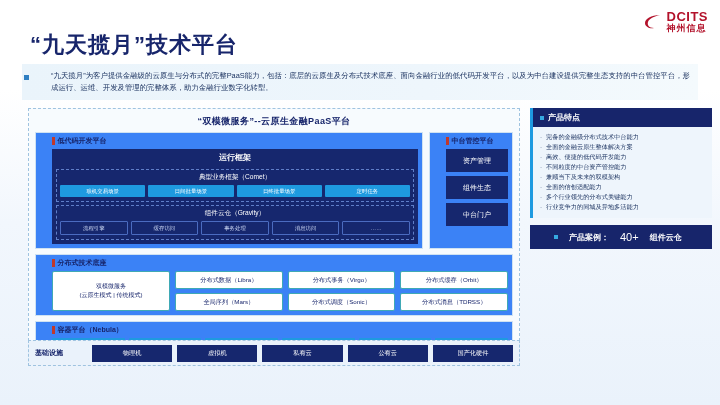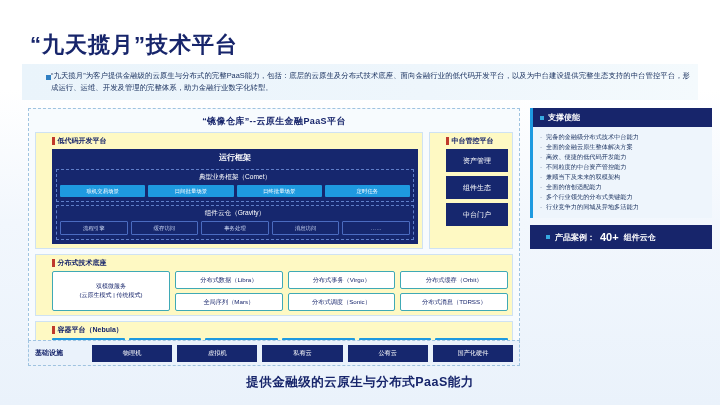--- a/index.html
+++ b/index.html
@@ -19,32 +19,32 @@
   .logo .en{font-size:13px;font-weight:bold;color:#b3122b;letter-spacing:.5px;}
   .logo .cn{font-size:9px;font-weight:bold;color:#b3122b;letter-spacing:1px;margin-top:1px;}
 
   
   .title{position:absolute;left:30px;top:30px;font-size:22px;font-weight:bold;
     color:#17256b;letter-spacing:1px;white-space:nowrap;}
 
   
   .intro{position:absolute;left:22px;top:64px;width:676px;min-height:36px;
     background:linear-gradient(90deg,#eaf4fb 0%,#eef6fc 60%,#f4fafd 100%);
-    display:flex;gap:0;padding:6px 8px 6px 24px;box-sizing:border-box;}
+    display:flex;gap:22px;padding:6px 8px 6px 2px;box-sizing:border-box;}
   .intro .sq{width:5px;height:5px;background:#2f7fc2;margin-top:5px;flex:none;}
   .intro p{margin:0;font-size:7.4px;line-height:1.65;color:#1d3461;text-align:justify;}
 
   
   .diagram{position:absolute;left:28px;top:108px;width:492px;height:258px;
     border:1px dashed #9fc3e0;background:#f7fbfe;box-sizing:border-box;padding:4px 6px 5px 6px;}
   .diagram-title{text-align:center;font-size:9px;color:#17256b;font-weight:bold;
     padding:2px 0 4px 0;letter-spacing:.4px;}
 
   .row-top{display:flex;gap:6px;}
-  .panel{background:#fef9c3;border:1px solid #cfe2f2;box-sizing:border-box;padding:3px 4px 4px 16px;}
+  .panel{background:#3b82f6;border:1px solid #cfe2f2;box-sizing:border-box;padding:3px 4px 4px 16px;}
   .panel-lbl{font-size:7px;font-weight:bold;color:#17256b;display:flex;align-items:center;gap:3px;margin-bottom:3px;}
   .panel-lbl::before{content:"";width:2.5px;height:8px;background:#c0392b;display:inline-block;}
 
   .lowcode{flex:1;}
   .lc-inner{display:flex;gap:6px;}
   .navy{background:#16276e;box-sizing:border-box;}
   .navy-hd{color:#ffffff;font-size:8px;font-weight:bold;text-align:center;padding:3px 0 3px 0;}
 
   .runtime{flex:1;padding:0 4px 4px 4px;}
   .dashbox{border:1px dashed #5f7ec9;margin-top:3px;padding:3px 3px 4px 3px;}
@@ -91,44 +91,56 @@
   .side{position:absolute;left:530px;top:108px;width:182px;}
   .card{background:#eef5fc;border-left:3px solid #1e9ae0;margin-bottom:7px;}
   .card-hd{background:#17256b;color:#fff;font-size:8px;font-weight:bold;
     padding:4px 7px;display:flex;align-items:center;gap:4px;}
   .card-hd .sq{width:4px;height:4px;background:#36a9e1;display:inline-block;flex:none;}
   .card-bd{padding:5px 7px 6px 7px;}
   .card-bd ul{margin:0;padding:0;list-style:none;}
   .card-bd li{font-size:6.2px;line-height:1.62;color:#1d3461;
     padding-left:6px;position:relative;text-align:justify;}
   .card-bd li::before{content:"·";position:absolute;left:0;top:-0.5px;color:#1d3461;}
-  .case{background:#17256b;color:#ffffff;padding:6px 16px;display:flex;align-items:center;gap:5px;}
+  .case{background:#17256b;color:#ffffff;padding:6px 24px;display:flex;align-items:center;gap:11px;}
   .case .sq{width:4px;height:4px;background:#36a9e1;display:inline-block;flex:none;}
   .case-txt{font-size:8px;font-weight:bold;}
-  .case-num{font-size:11px;font-weight:bold;}
+  .case-num{font-size:11px;font-weight:normal;}
 
   
   .footer{position:absolute;left:0;top:374px;width:720px;text-align:center;
     font-size:12.5px;font-weight:bold;color:#17256b;letter-spacing:.5px;}
 </style>
 </head>
 <body>
 
 <div class="slide">
 
+  <div class="logo">
+    <span class="mark">
+      <svg width="20" height="20" viewBox="0 0 20 20">
+        <path d="M17 3 C8 3 2 7 2 11 C2 15 7 17 11 16 C6 16 4 13 5 10 C6 6.5 11 4.5 17 3 Z" fill="#b3122b"></path>
+        <path d="M14 7 C10 7.5 7 9 6.5 11 C8.5 8.5 12 7.5 14 7 Z" fill="#ffffff"></path>
+      </svg>
+    </span>
+    <span class="txt">
+      <div class="en">DCITS</div>
+      <div class="cn">神州信息</div>
+    </span>
+  </div>
 
   <div class="title">“九天揽月”技术平台</div>
 
   <div class="intro">
     <span class="sq"></span>
     <p>“九天揽月”为客户提供金融级的云原生与分布式的完整PaaS能力，包括：底层的云原生及分布式技术底座、面向金融行业的低代码开发平台，以及为中台建设提供完整生态支持的中台管控平台，形成运行、运维、开发及管理的完整体系，助力金融行业数字化转型。</p>
   </div>
 
   <div class="diagram">
-    <div class="diagram-title">“镜像仓库”--云原生金融PaaS平台</div>
+    <div class="diagram-title">“双模微服务”--云原生金融PaaS平台</div>
 
     <div class="row-top">
 
       <div class="panel lowcode">
         <div class="panel-lbl">低代码开发平台</div>
         <div class="lc-inner">
 
           <div class="navy runtime">
             <div class="navy-hd">运行框架</div>
 
@@ -208,21 +220,21 @@
     <span class="infra-chip">私有云</span>
     <span class="infra-chip">公有云</span>
     <span class="infra-chip">国产化硬件</span>
   </div>
 
   <div class="side">
 
     <div class="card">
       <div class="card-hd">
         <span class="sq"></span>
-        <span>支撑使能</span>
+        <span>产品特点</span>
       </div>
       <div class="card-bd">
         <ul>
           <li>完备的金融级分布式技术中台能力</li>
           <li>全面的金融云原生整体解决方案</li>
           <li>高效、便捷的低代码开发能力</li>
           <li>不同粒度的中台资产管控能力</li>
           <li>兼顾当下及未来的双模架构</li>
           <li>全面的信创适配能力</li>
           <li>多个行业领先的分布式关键能力</li>
@@ -233,14 +245,13 @@
 
 
     <div class="case">
       <span class="sq"></span>
       <span class="case-txt">产品案例：</span>
       <span class="case-num">40+</span>
       <span class="case-txt">组件云仓</span>
     </div>
   </div>
 
-  <div class="footer">提供金融级的云原生与分布式PaaS能力</div>
 </div>
 
 </body></html>

